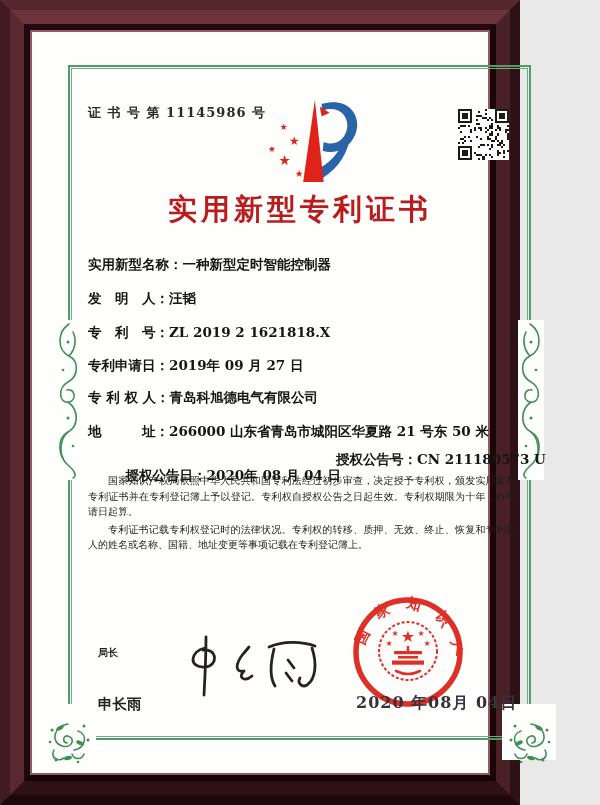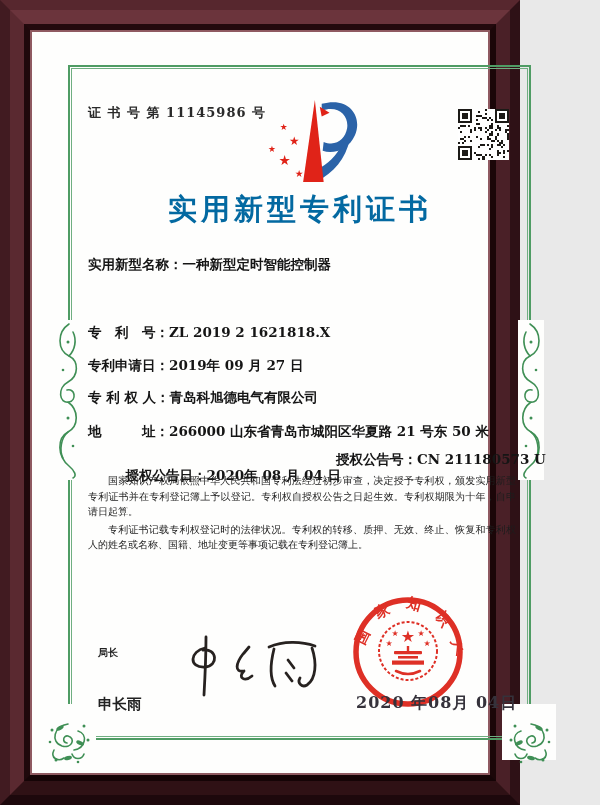--- a/index.html
+++ b/index.html
@@ -17,21 +17,21 @@
   
   .gborder{position:absolute;left:36px;top:33px;right:37px;bottom:33px;border:2px solid #4f9c64;}
   .gborder-in{position:absolute;inset:1px;border:1px solid #6fae81;}
   .patch{position:absolute;background:#fefefd;}
   .orn{position:absolute;}
 
   .cert-no{position:absolute;left:56px;top:72px;font-size:13px;letter-spacing:1px;color:#2a2a2a;font-weight:600;white-space:pre;}
   .logo{position:absolute;left:228px;top:66px;}
   .qr{position:absolute;left:426px;top:77px;}
   .title{position:absolute;left:0;top:158px;width:536px;margin:0;text-align:center;
-         font-size:29px;font-weight:700;letter-spacing:4px;color:#0369a1;}
+         font-size:29px;font-weight:700;letter-spacing:4px;color:#b91c1c;}
 
   .frow{position:absolute;left:56px;font-size:13.5px;font-weight:600;color:#151515;white-space:pre;}
   .frow .val{font-weight:600;}
   .grant2{position:absolute;left:248px;top:0;white-space:pre;}
 
   .paras{position:absolute;left:56px;top:441px;width:428px;}
   .paras p{margin:0 0 2px 0;font-size:10px;line-height:1.55;color:#1d1d1d;
            text-align:justify;text-indent:2em;font-weight:500;}
 
   .signer-title{position:absolute;left:66px;top:614px;font-size:10px;font-weight:600;color:#222;}
@@ -267,20 +267,21 @@
               <rect x="22" y="23" width="1" height="1"></rect>
               <rect x="10" y="24" width="1" height="1"></rect>
               <rect x="12" y="24" width="1" height="1"></rect>
             </g>
         </g>
       </svg>
 
       <h1 class="title">实用新型专利证书</h1>
 
       <div class="frow" style="top:224px;"><span class="lab">实用新型名称：</span><span class="val">一种新型定时智能控制器</span></div>
+      <div class="frow" style="top:258px;"><span class="lab">发　明　人：</span><span class="val">汪韬</span></div>
       <div class="frow" style="top:292px;"><span class="lab">专　利　号：</span><span class="val">ZL 2019 2 1621818.X</span></div>
       <div class="frow" style="top:325px;"><span class="lab">专利申请日：</span><span class="val">2019年 09 月 27 日</span></div>
       <div class="frow" style="top:357px;"><span class="lab">专 利 权 人：</span><span class="val">青岛科旭德电气有限公司</span></div>
       <div class="frow" style="top:391px;"><span class="lab">地　　　址：</span><span class="val">266000 山东省青岛市城阳区华夏路 21 号东 50 米</span></div>
       <div class="frow" style="top:419px;width:470px;">
         <span class="lab">授权公告日：</span><span class="val">2020年 08 月 04 日</span>
         <span class="grant2"><span class="lab">授权公告号：</span><span class="val">CN 211180573 U</span></span>
       </div>
 
       <div class="paras">

